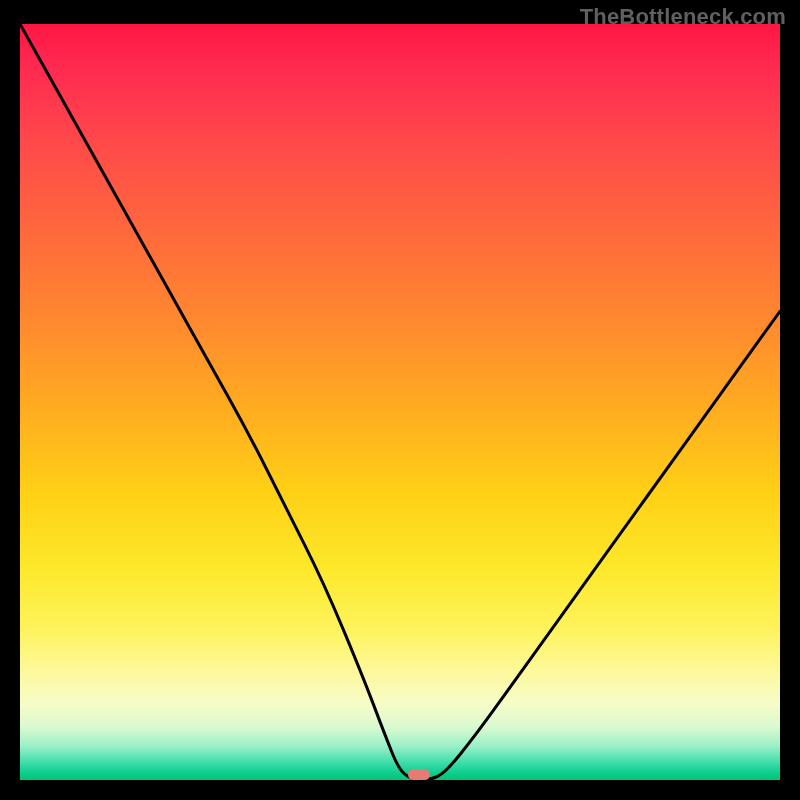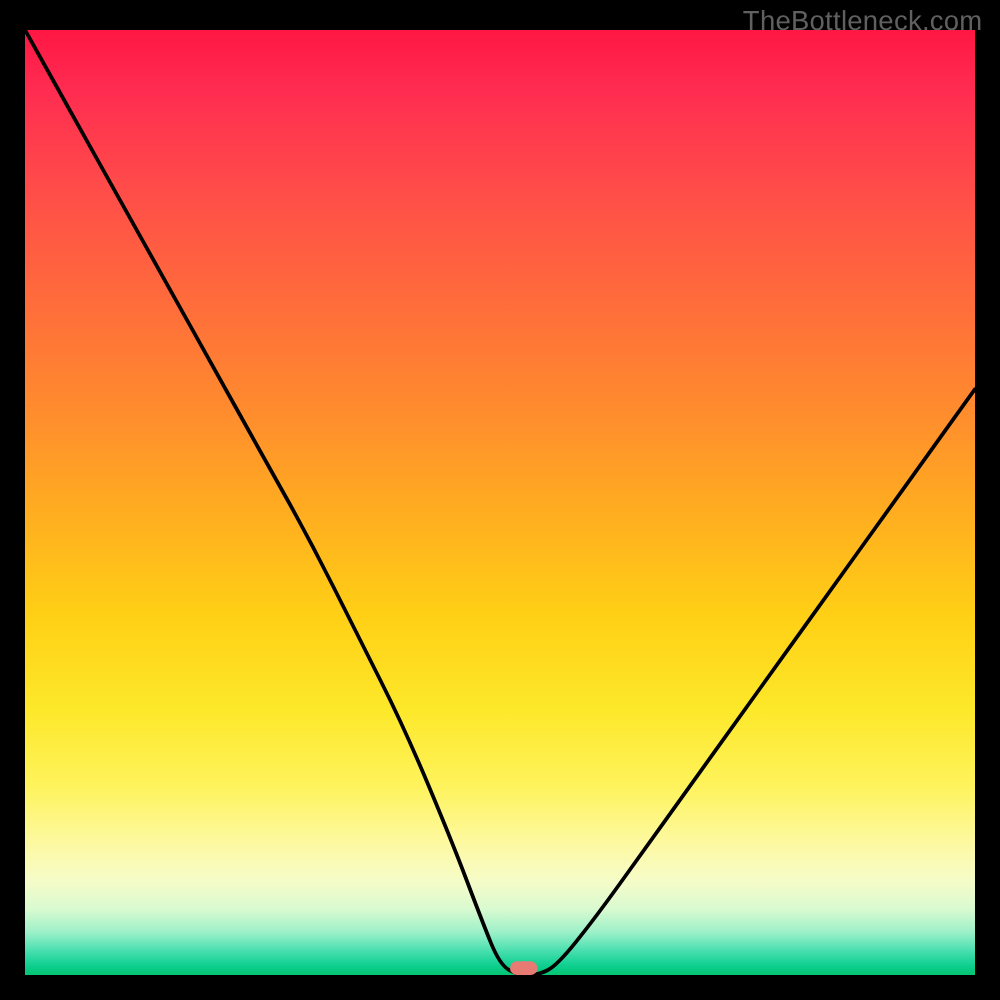--- a/index.html
+++ b/index.html
@@ -16,21 +16,21 @@
     width: 800px;
     height: 800px;
     background: #000;
   }
   .watermark {
     position: absolute;
     top: 4px;
     right: 14px;
     color: #606060;
     font-size: 22px;
-    font-weight: 400;
+    font-weight: 700;
     letter-spacing: 0.2px;
     z-index: 5;
     margin-left: 36px;
   }
   .plot-area {
     position: absolute;
     left: 20px;
     top: 24px;
     width: 760px;
     height: 756px;

